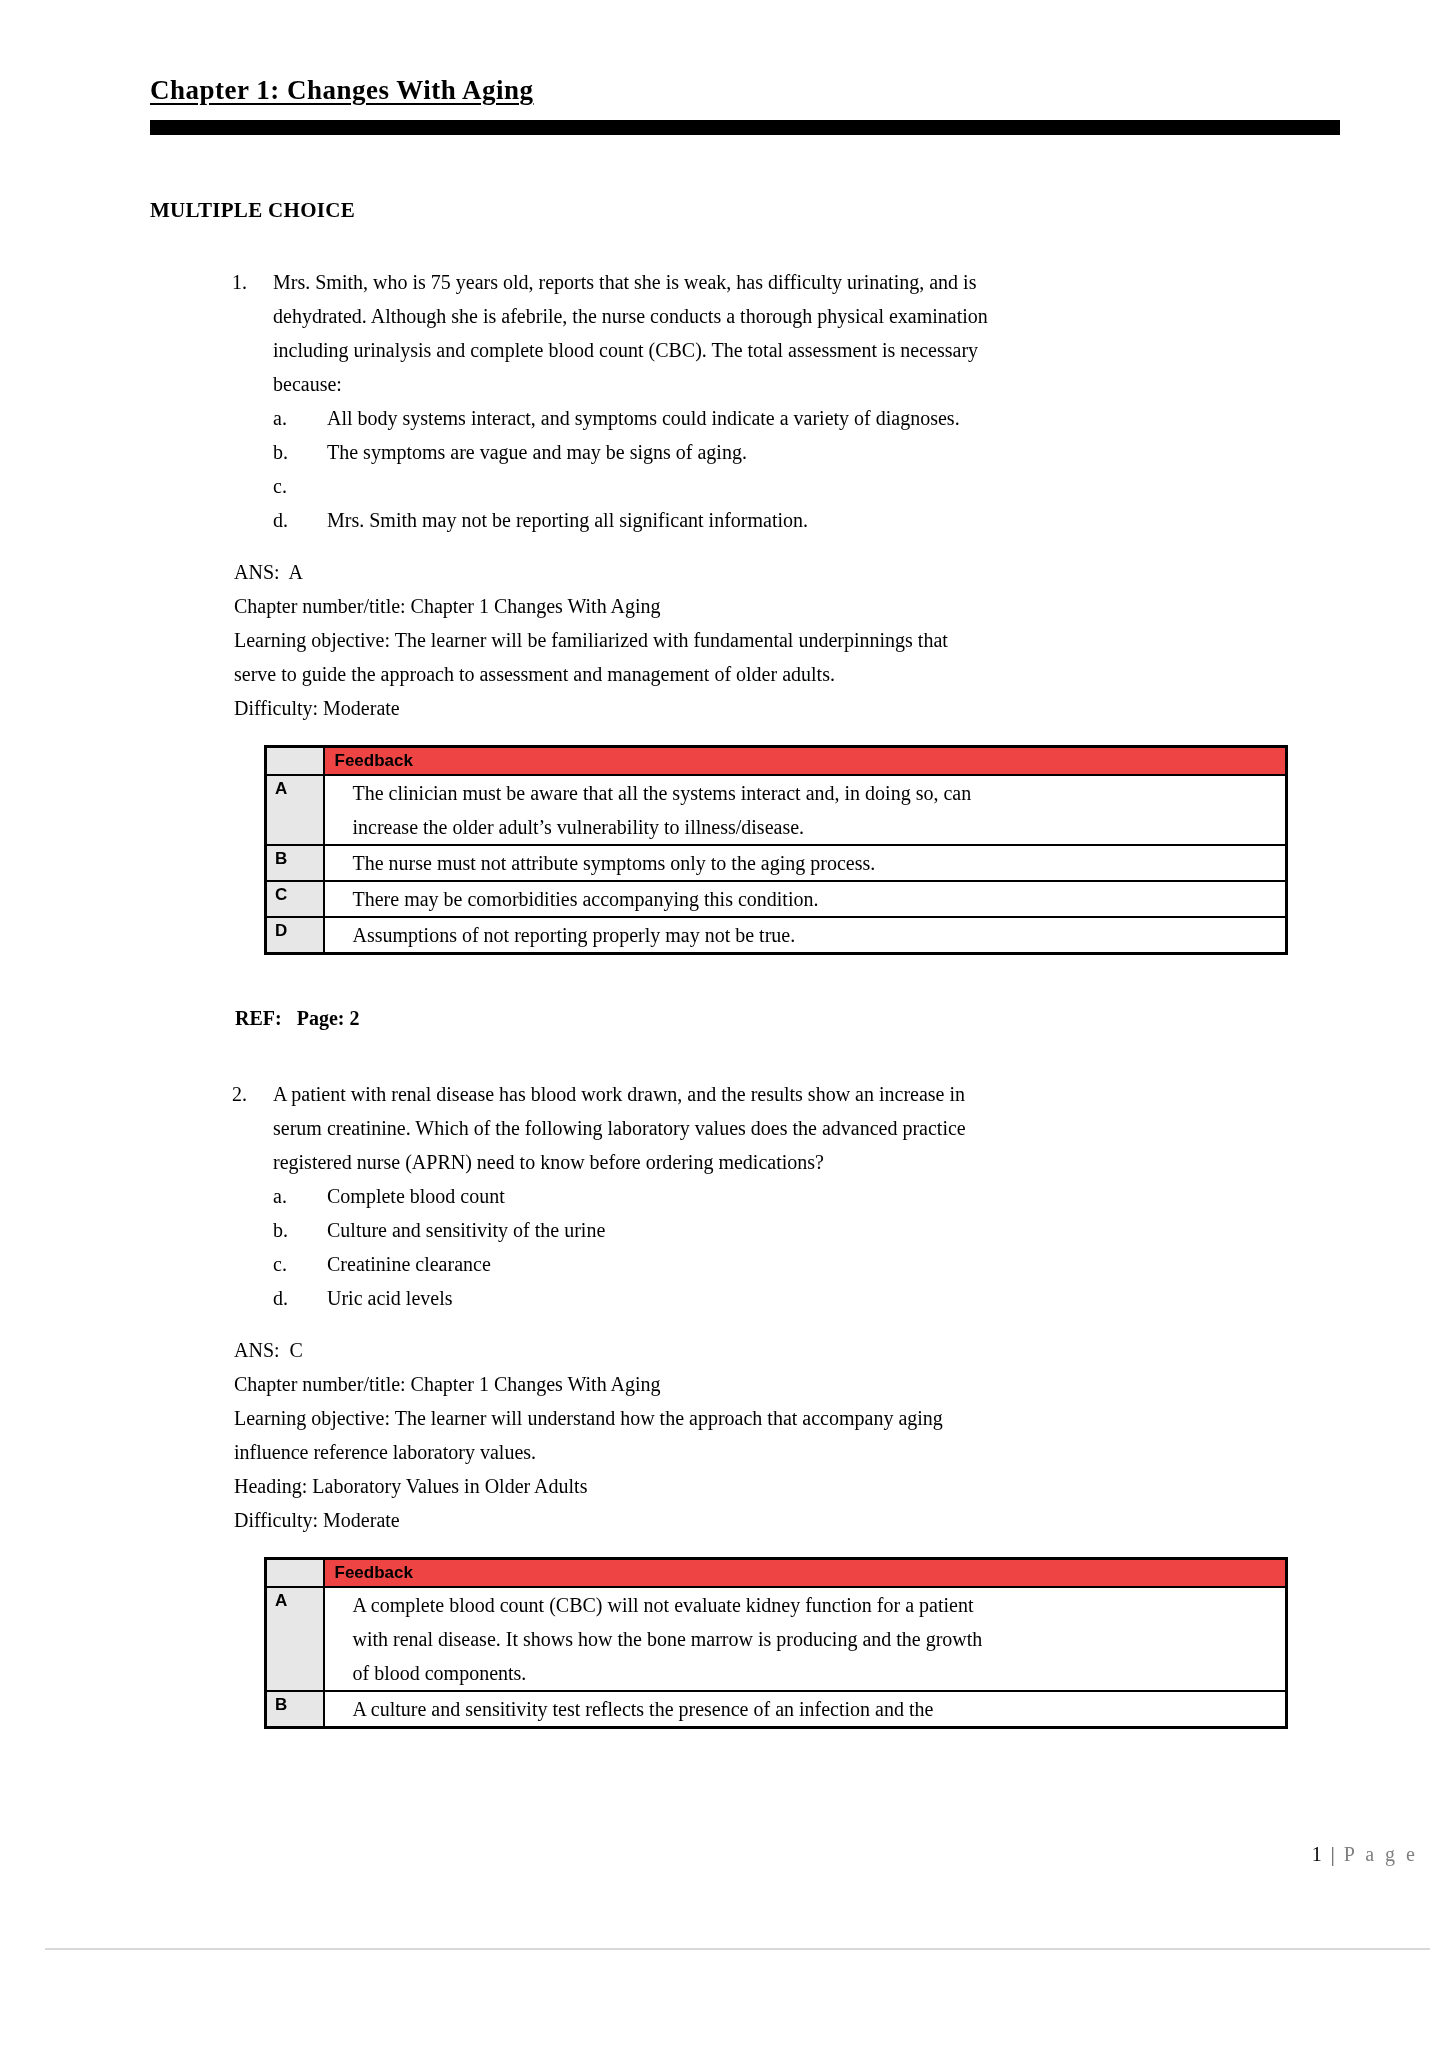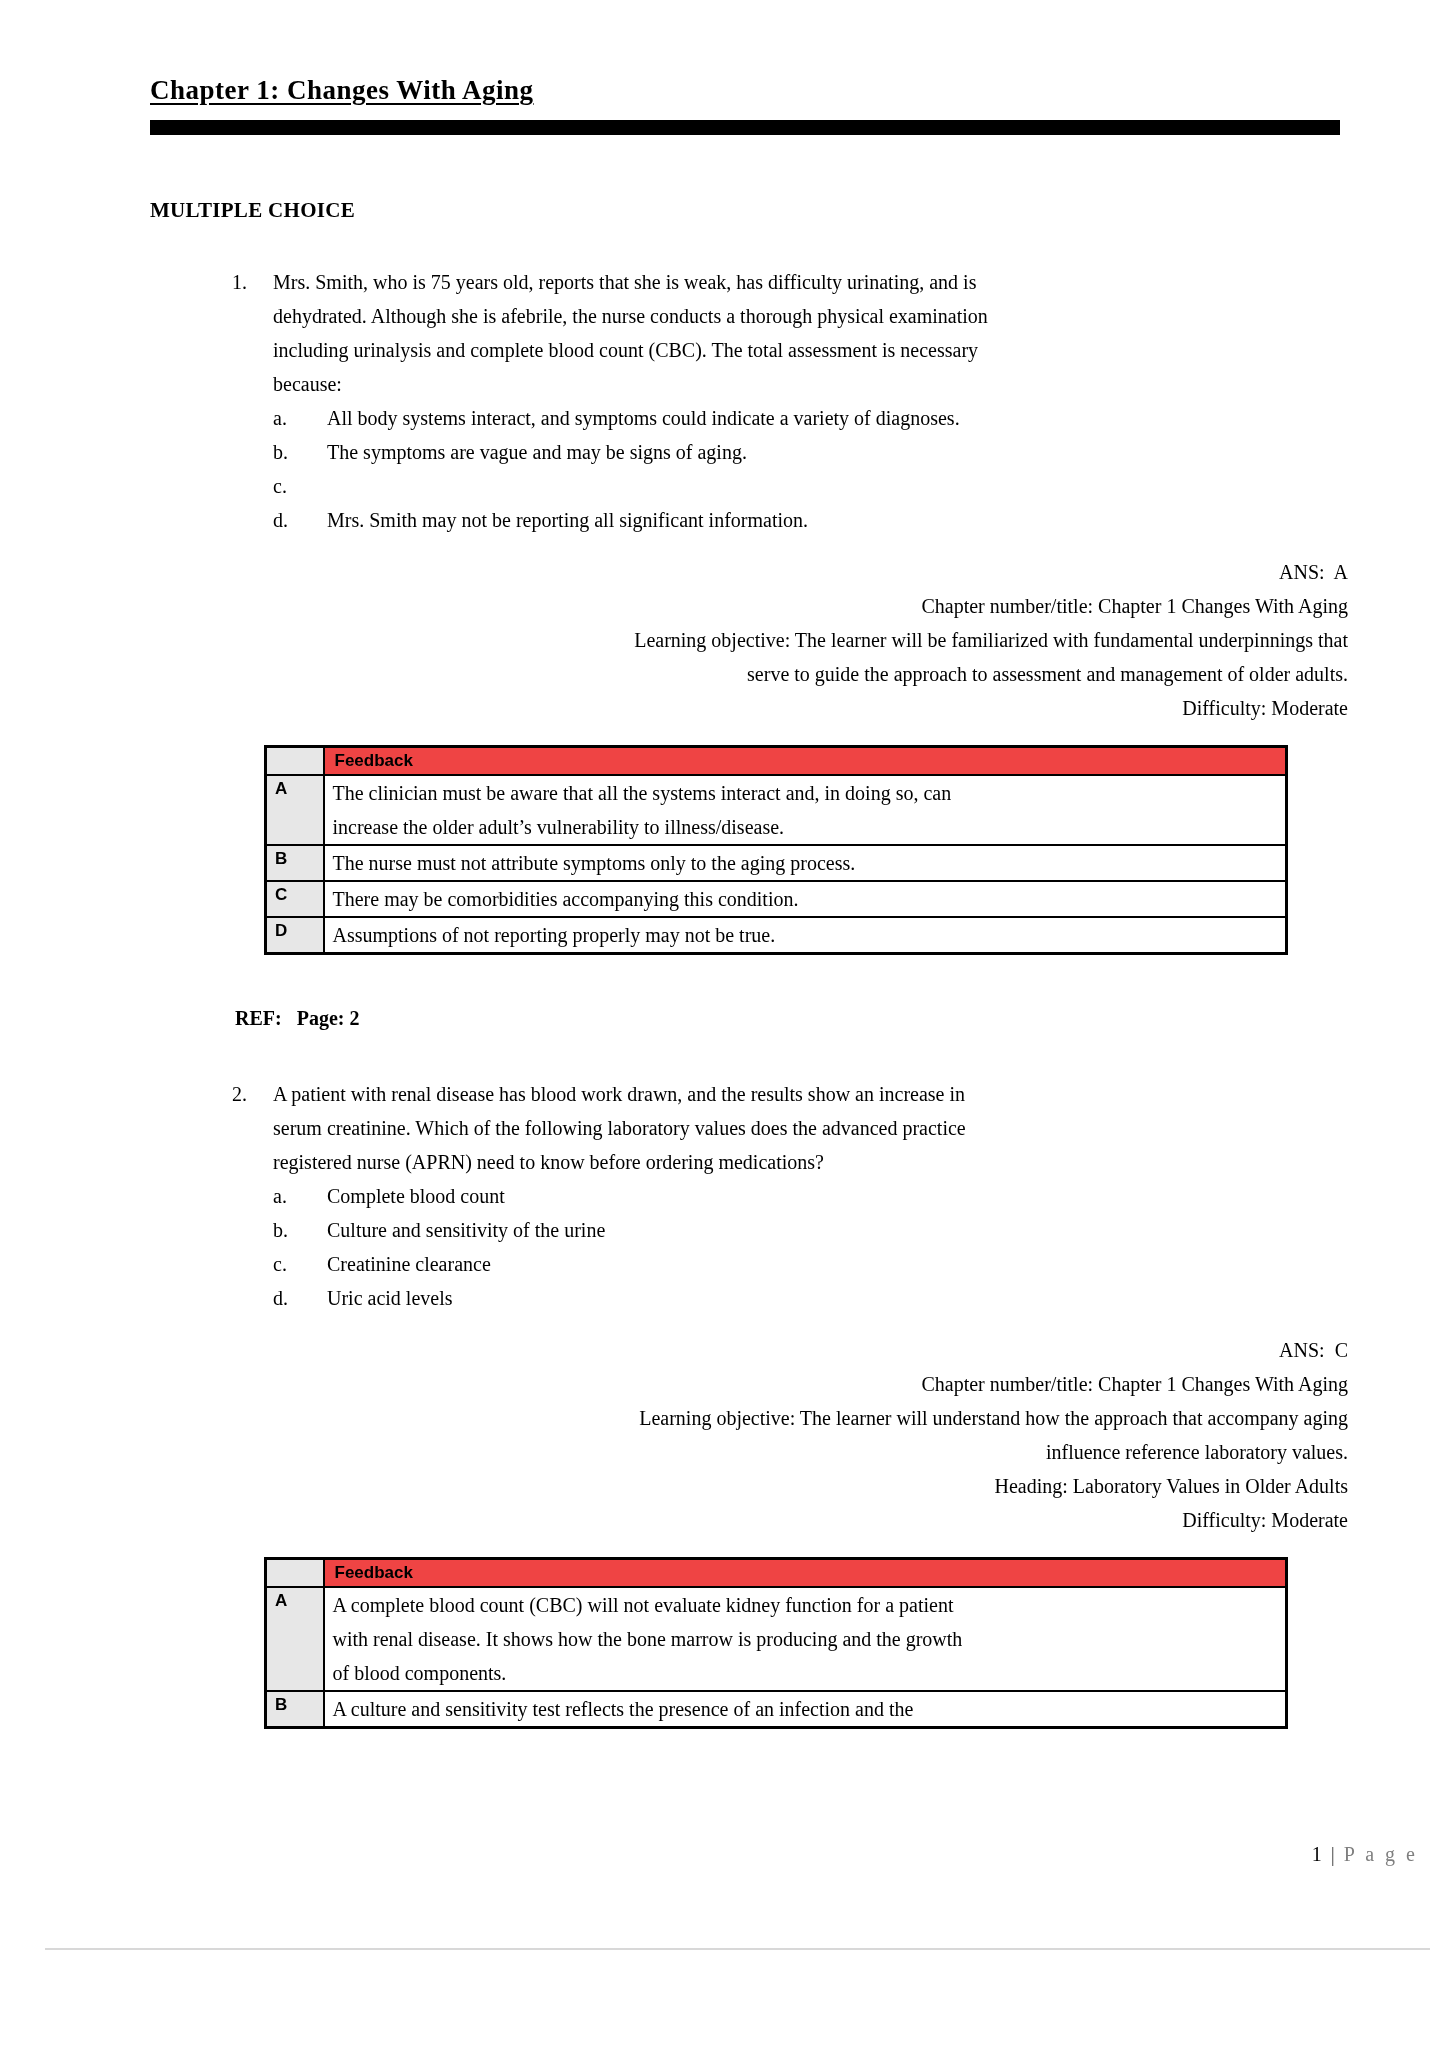--- a/index.html
+++ b/index.html
@@ -37,21 +37,21 @@
   .body-text { font-size:20px; line-height:34px; }
 
   .q-row { display:flex; margin-left:82px; margin-top:42px; }
   .q-num { width:41px; flex:none; }
   .q-stem { white-space:pre-wrap; }
 
   .opt-row { display:flex; margin-left:123px; }
   .opt-letter { width:54px; flex:none; }
   .opt-text { white-space:pre-wrap; }
 
-  .meta-block { margin-left:110px; margin-top:18px;text-align:right; }
+  .meta-block { margin-left:84px; margin-top:18px; }
   .meta-line { white-space:pre-wrap; }
 
   .fb-table {
     margin-left:114px; margin-top:20px;
     border-collapse:collapse;
     width:1024px;
     border:3px solid #000;
   }
   .fb-table td {
     border:2px solid #000;
@@ -66,21 +66,21 @@
   }
   .fb-head-label {
     background:#ef4444;
     font-family:"Liberation Sans","DejaVu Sans",sans-serif;
     font-weight:bold; font-size:17px; line-height:22px;
     padding:2px 10px;
   }
   .fb-text-cell {
     background:#fff;
     font-size:20px; line-height:34px;
-    padding:0 8px;
+    padding:0 28px;
     white-space:pre-wrap;
   }
 
   .ref-line { margin-left:85px; margin-top:46px; white-space:pre-wrap;font-weight:bold; }
   .q2 { margin-top:33px; }
 
   .footer-rule {
     position:absolute;
     left:45px; top:1948px;
     width:1385px; height:2px;

